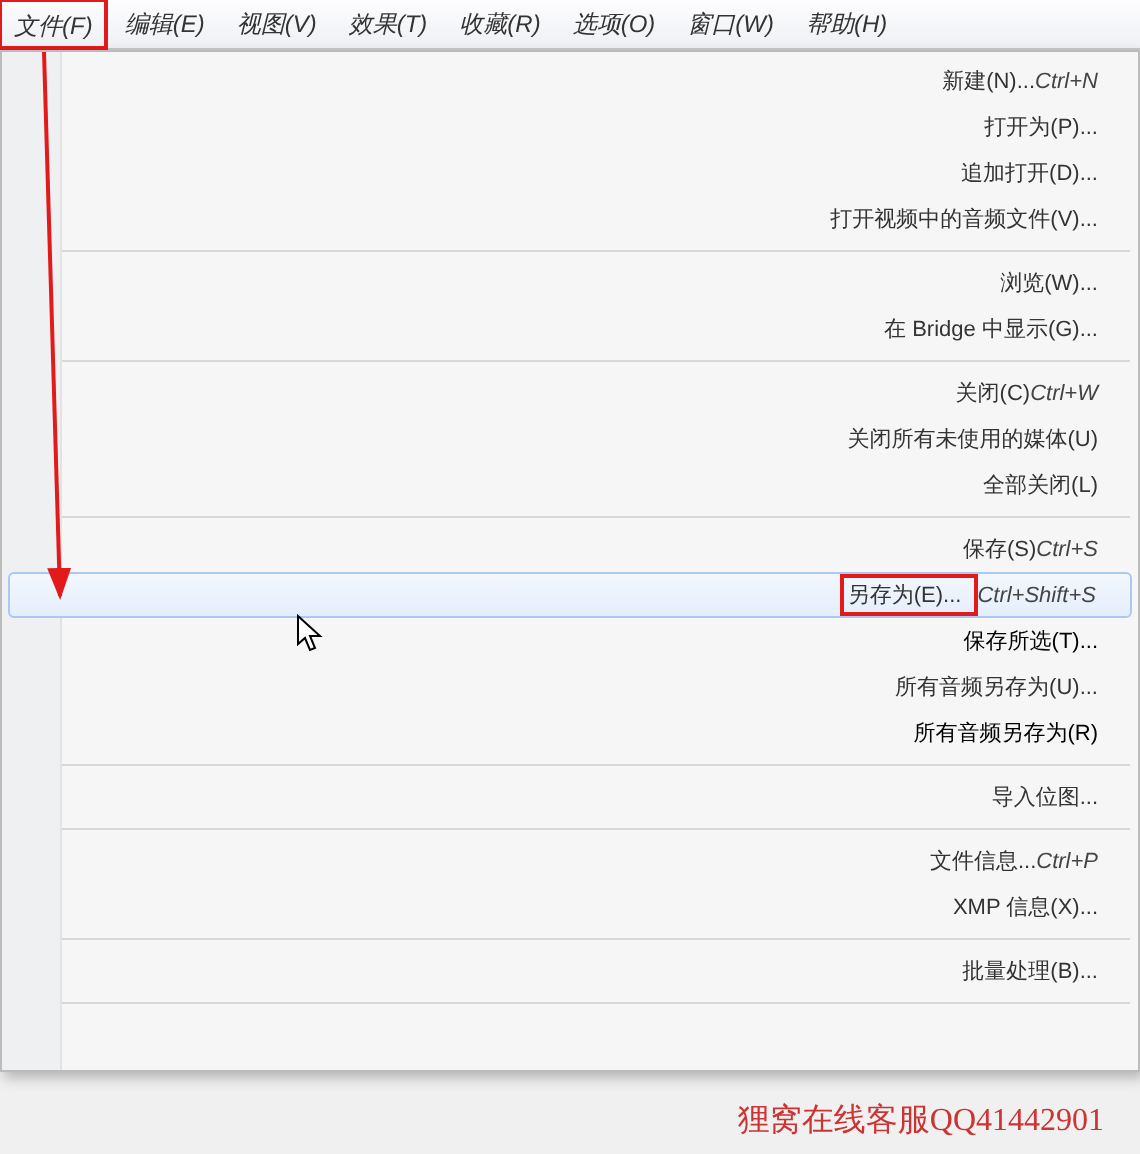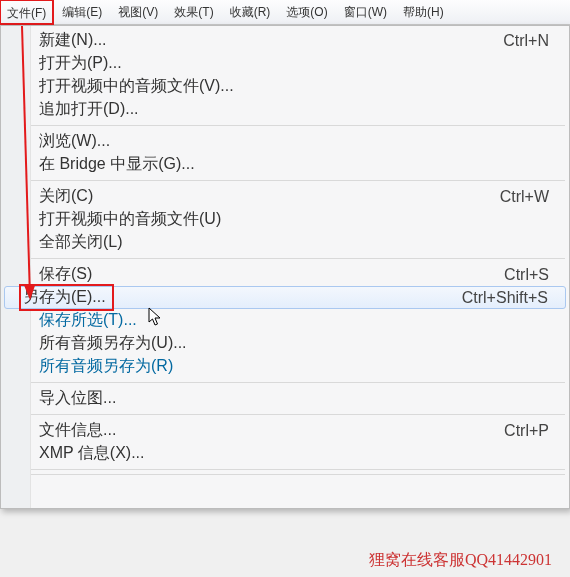--- a/index.html
+++ b/index.html
@@ -1,26 +1,26 @@
 <!DOCTYPE html>
 <html><head>
 <meta charset="utf-8">
 <style>
 * { margin:0; padding:0; box-sizing:border-box; font-family:"Microsoft YaHei","SimSun",sans-serif; }
 body { width:570px; height:577px; background:#f0f0f0; overflow:hidden; position:relative; }
 
 .menubar { display:flex; height:25px; background:linear-gradient(#fdfdfe,#eef0f4); border-bottom:1px solid #c8c8c8; font-size:12px; color:#333; }
-.menubar .mb-item { padding:4px 8px 0; cursor:default; }
+.menubar .mb-item { padding:4px 8px 0; cursor:default;font-style:italic; }
 .menubar .mb-item.highlight { border:2px solid #e31a1c; margin:-1px 0 -1px -1px; padding:4px 6px 0; position:relative; }
 
 .dropdown { position:absolute; left:0; top:25px; width:570px; background:#f6f6f7; border:1px solid #bcbcbc; box-shadow:2px 3px 6px rgba(0,0,0,.25); padding:3px 0 6px; }
 .dropdown .gutter { position:absolute; left:0; top:0; bottom:0; width:30px; background:#eef0f2; border-right:1px solid #e3e3e3; }
-.dropdown .dd-item { position:relative; display:flex; justify-content:space-between; align-items:center; height:23px; padding:0 20px 0 38px; font-size:16px; color:#333; z-index:1; }
-.dropdown .dd-item .sc { color:#444; }
-.dropdown .dd-item.disabled { color:#0369a1; }
+.dropdown .dd-item { position:relative; display:flex; justify-content:flex-end; align-items:center; height:23px; padding:0 20px 0 38px; font-size:11px; color:#333; z-index:1; }
+.dropdown .dd-item .sc { color:#444;font-style:italic; }
+.dropdown .dd-item.disabled { color:#000000; }
 .dropdown .dd-item.hovered { background:linear-gradient(#f3f7fd,#e4eefc); border:1px solid #aac8f0; border-radius:3px; margin:0 3px; padding:0 17px 0 17px; height:23px; }
 .dropdown .dd-item .label.box { border:2px solid #e31a1c; padding:1px 6px 1px 2px; margin-left:-3px; }
 .dropdown .sep { position:relative; height:1px; background:#d9d9d9; margin:4px 4px 4px 30px; z-index:1; }
 
 .arrow-svg { position:absolute; left:0; top:0; z-index:50; pointer-events:none; }
 .cursor { position:absolute; z-index:60; pointer-events:none; }
 .watermark { position:absolute; right:18px; bottom:6px; color:#c33; font-family:"KaiTi","STKaiti",serif; font-size:16px; z-index:40; pointer-events:none; }
 </style>
 </head>
 <body>
@@ -38,39 +38,39 @@
 <div class="dropdown">
   <div class="gutter"></div>
 <div class="dd-item">
       <span class="label">新建(N)...</span>
       <span class="sc">Ctrl+N</span>
     </div>
     <div class="dd-item">
       <span class="label">打开为(P)...</span>
     </div>
     <div class="dd-item">
-      <span class="label">打开视频中的音频文件(V)...</span>
+      <span class="label">追加打开(D)...</span>
     </div>
     <div class="dd-item">
-      <span class="label">追加打开(D)...</span>
+      <span class="label">打开视频中的音频文件(V)...</span>
     </div>
     <div class="sep"></div>
     <div class="dd-item">
       <span class="label">浏览(W)...</span>
     </div>
     <div class="dd-item">
       <span class="label">在 Bridge 中显示(G)...</span>
     </div>
     <div class="sep"></div>
     <div class="dd-item">
       <span class="label">关闭(C)</span>
       <span class="sc">Ctrl+W</span>
     </div>
     <div class="dd-item">
-      <span class="label">打开视频中的音频文件(U)</span>
+      <span class="label">关闭所有未使用的媒体(U)</span>
     </div>
     <div class="dd-item">
       <span class="label">全部关闭(L)</span>
     </div>
     <div class="sep"></div>
     <div class="dd-item">
       <span class="label">保存(S)</span>
       <span class="sc">Ctrl+S</span>
     </div>
     <div class="dd-item hovered">
@@ -92,20 +92,23 @@
     </div>
     <div class="sep"></div>
     <div class="dd-item">
       <span class="label">文件信息...</span>
       <span class="sc">Ctrl+P</span>
     </div>
     <div class="dd-item">
       <span class="label">XMP 信息(X)...</span>
     </div>
     <div class="sep"></div>
+    <div class="dd-item">
+      <span class="label">批量处理(B)...</span>
+    </div>
     <div class="sep"></div>
     <div class="dd-item"></div>
   </div>
 
 <svg class="arrow-svg" width="570" height="577">
   <defs>
       <marker id="ah" markerWidth="10" markerHeight="10" refX="7" refY="3" orient="auto">
     <path d="M0,0 L8,3 L0,6 Z" fill="#e31a1c"></path>
       </marker>
     </defs>

